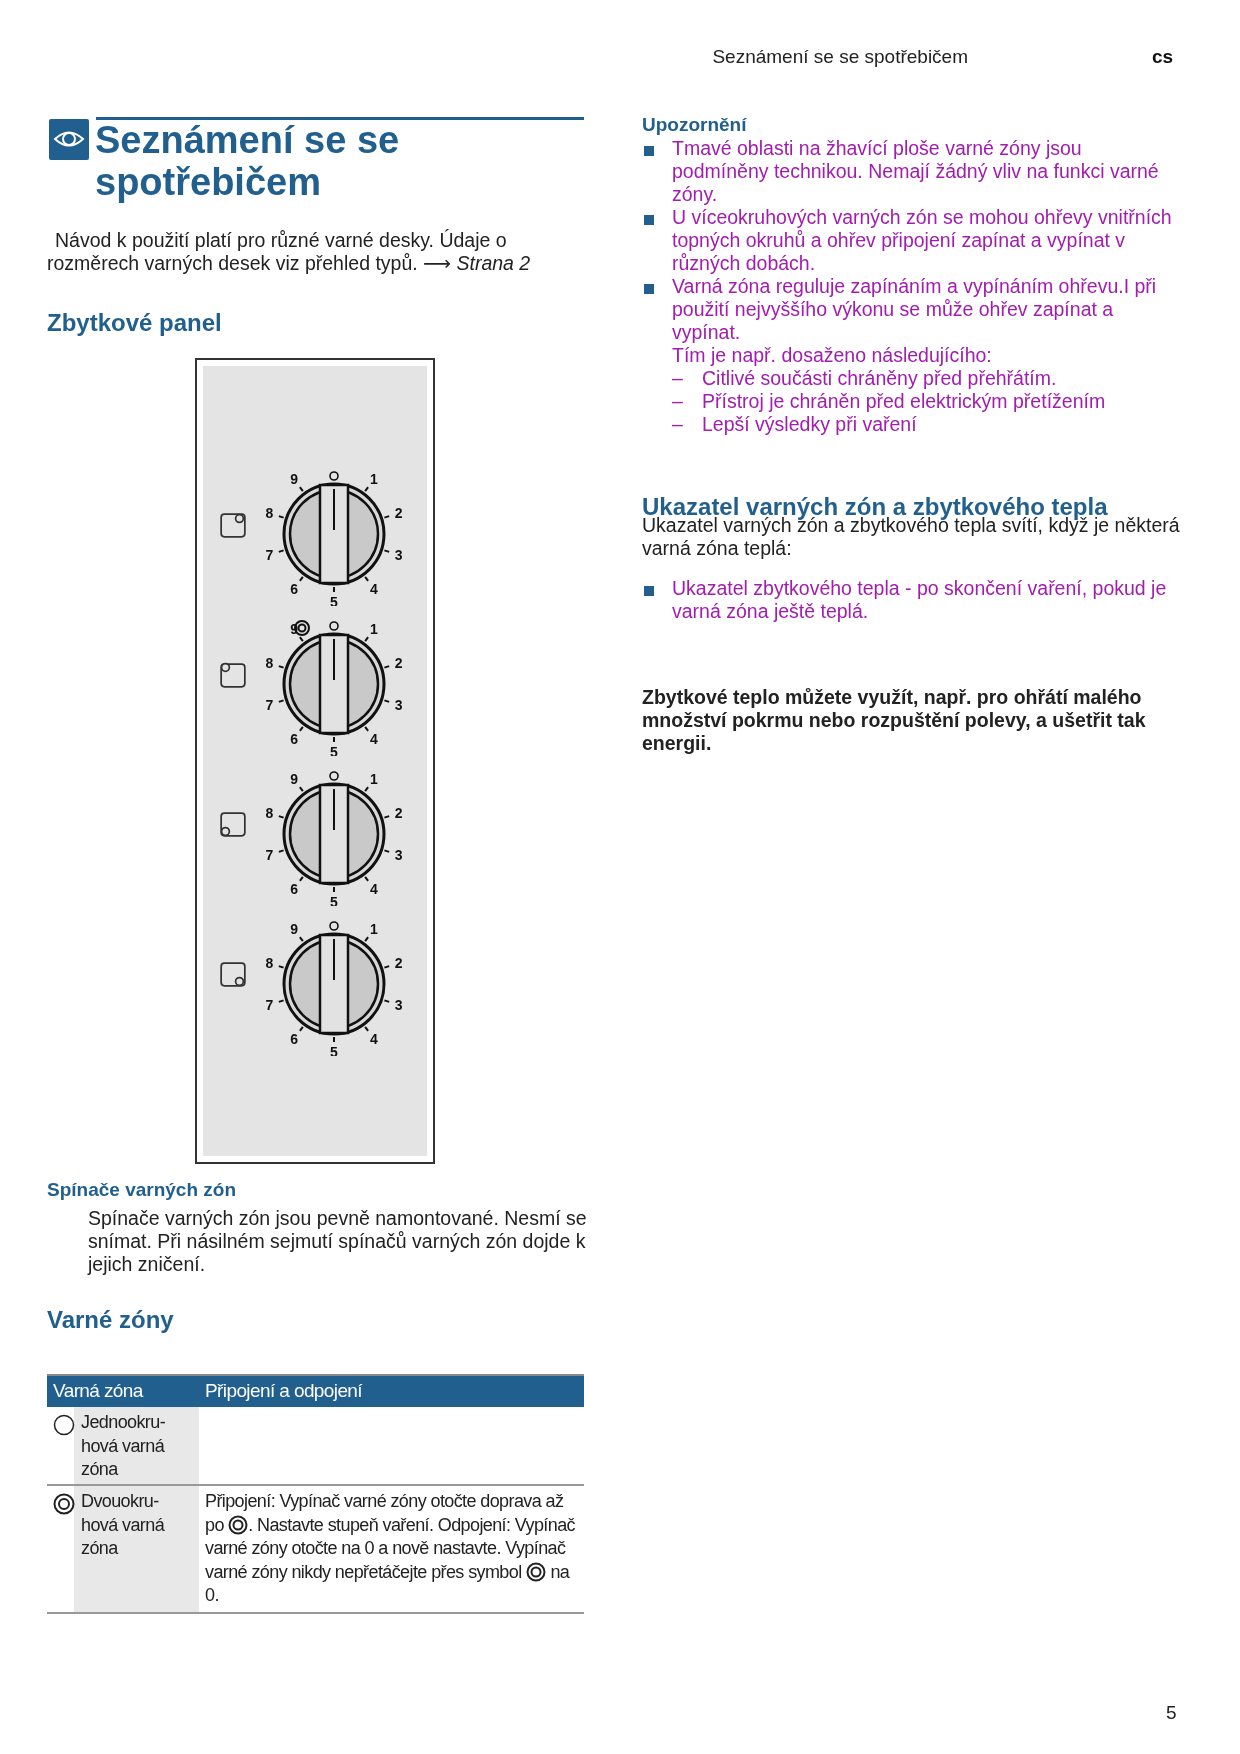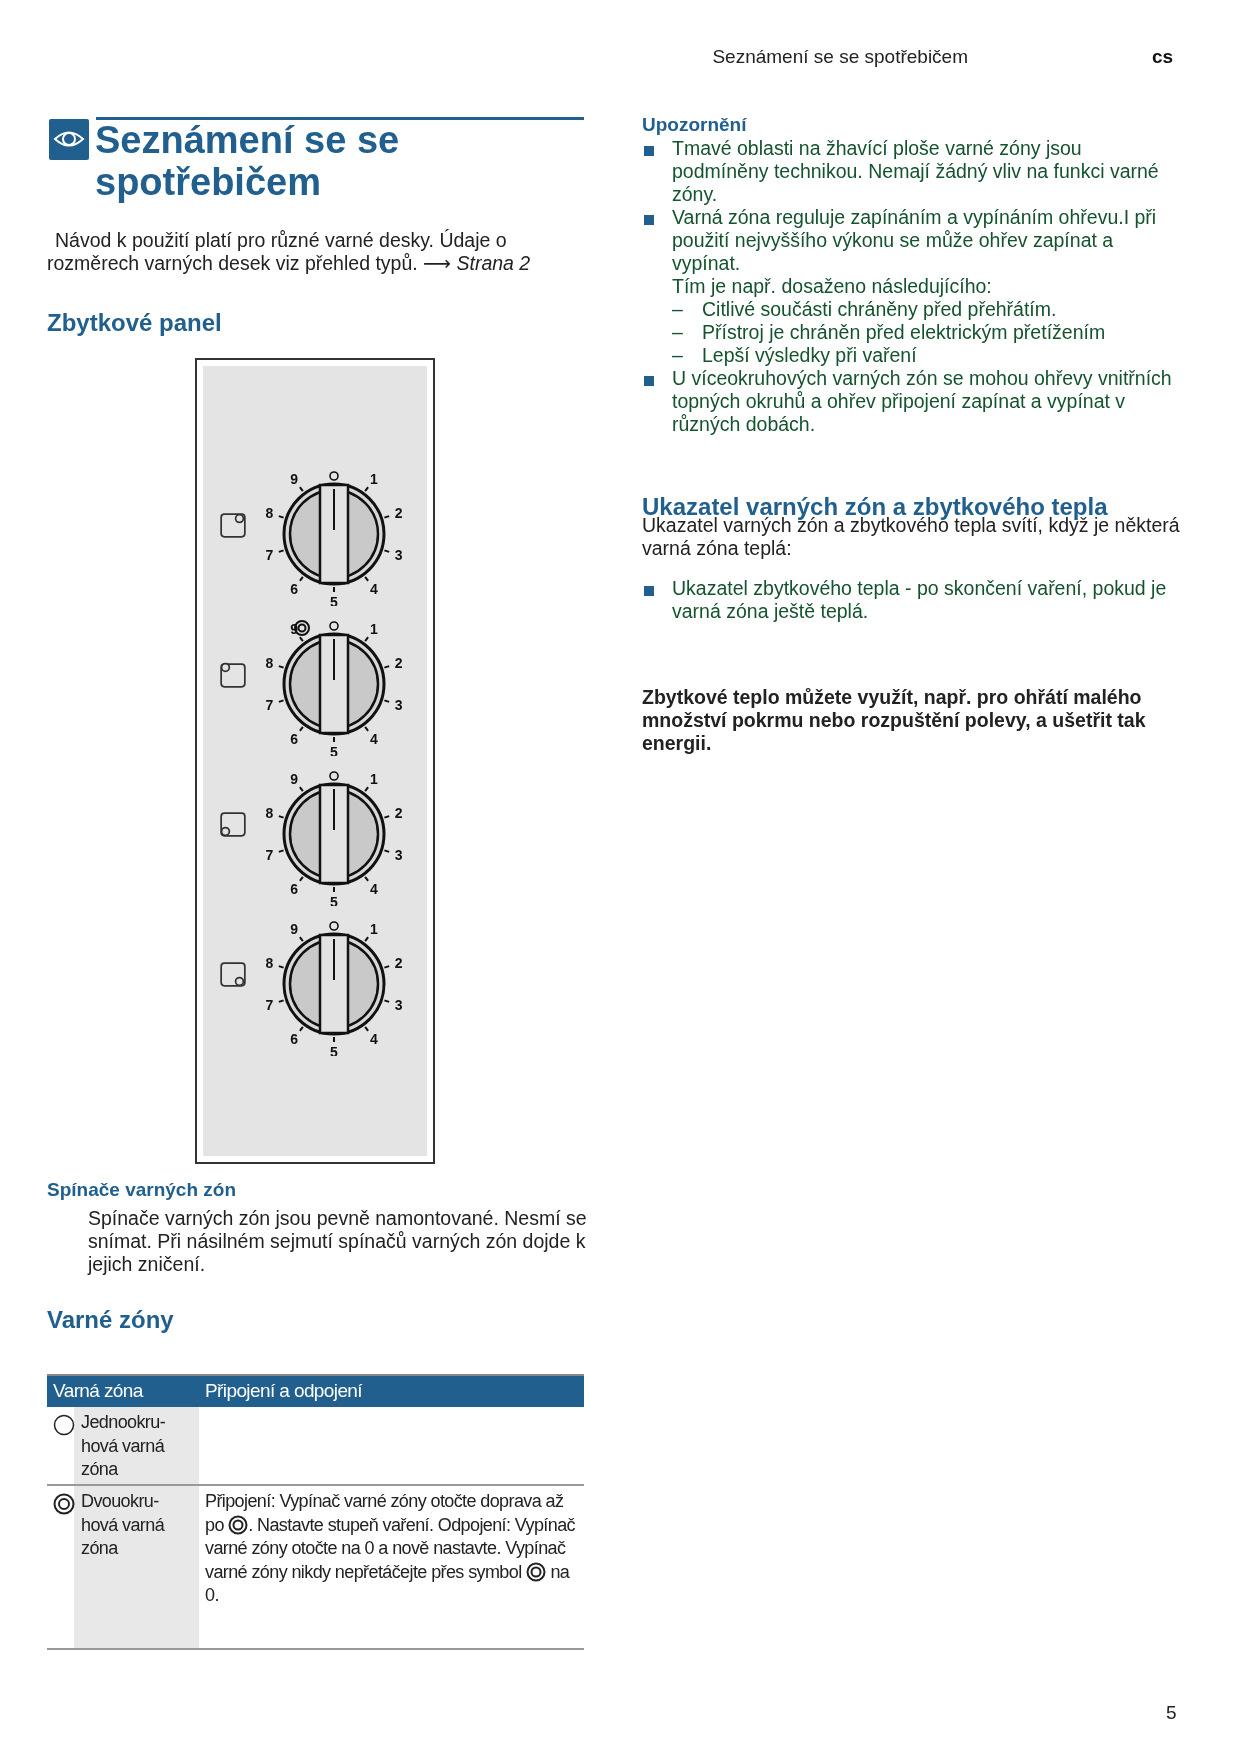--- a/index.html
+++ b/index.html
@@ -25,36 +25,36 @@
   .panel { position: absolute; left: 195px; top: 358px; width: 240px; height: 806px; border: 2px solid #333; background: #fff; }
   .panel-inner { position: absolute; left: 6px; top: 6px; right: 6px; bottom: 6px; background: #e4e4e4; }
 
   .knob-row { position: absolute; left: 0; width: 226px; height: 150px; }
   .zone-icon { position: absolute; left: 16px; width: 26px; height: 26px; }
   .knob { position: absolute; left: 56px; width: 150px; height: 150px; }
 
   .body-text { position: absolute; font-size: 19.5px; line-height: 23px; color: #222; }
 
   ul.bullets { list-style: none; position: absolute; }
-  ul.bullets > li { position: relative; padding-left: 30px; font-size: 19.5px; line-height: 23px; color: #14532d; }
+  ul.bullets > li { position: relative; padding-left: 30px; font-size: 19.5px; line-height: 23px; color: #a21caf; }
   ul.bullets > li::before { content: ""; position: absolute; left: 2px; top: 9px; width: 10px; height: 10px; background: #215f8e; }
   ul.dashes { list-style: none; }
   ul.dashes li { position: relative; padding-left: 30px; font-size: 19.5px; line-height: 23px; }
   ul.dashes li::before { content: "–"; position: absolute; left: 0; top: 0; }
 
   table.zones { position: absolute; left: 47px; top: 1374px; width: 537px; border-collapse: collapse; font-family: "Liberation Sans", sans-serif; font-size: 18px; letter-spacing: -0.6px; color: #222; }
   table.zones th { background: #215f8e; color: #fff; text-align: left; font-weight: normal; font-size: 19px; padding: 3px 6px 4px 6px; height: 32px; border-top: 2px solid #888; }
   table.zones th:first-child { width: 152px; }
   table.zones td { vertical-align: top; padding: 4px 6px 2px 6px; line-height: 23.5px; }
   table.zones td.zone-cell { position: relative; padding-left: 0; }
   table.zones td.zone-cell .shade { position: absolute; left: 27px; top: 0; right: 0; bottom: 0; background: #e8e8e8; z-index: 0; }
   table.zones td.zone-cell .zone-icon-cell { position: absolute; left: 6px; top: 7px; z-index: 1; }
   table.zones td.zone-cell .zone-label { position: relative; z-index: 1; padding-left: 34px; display: block; }
   table.zones tr.row1 td { height: 78px; }
-  table.zones tr.row2 td { border-top: 2px solid #999; height: 164px; }
+  table.zones tr.row2 td { border-top: 2px solid #999; height: 128px; }
   table.zones tr.row2 { border-bottom: 2px solid #999; }
   .inline-dbl { display: inline-block; width: 20px; height: 20px; vertical-align: -4px; }
 
   .page-number { position: absolute; left: 1166px; top: 1702px; font-size: 19px; color: #222; }
 </style>
 </head>
 <body>
 
 <div class="running-header">
   <span class="title">Seznámení se se spotřebičem</span>
@@ -257,30 +257,30 @@
               <circle cx="10" cy="10" r="4.5" fill="none" stroke="#222" stroke-width="2"></circle>
             </svg></span><span> na 0.</span>
       </td>
     </tr>
   </tbody>
 </table>
 
 <div class="h3" style="left:642px; top:114px;">Upozornění</div>
 <ul class="bullets" style="left:642px; top:137px; width:540px;">
   <li><span>Tmavé oblasti na žhavící ploše varné zóny jsou podmíněny technikou. Nemají žádný vliv na funkci varné zóny.</span></li>
+  <li><span>U víceokruhových varných zón se mohou ohřevy vnitřních topných okruhů a ohřev připojení zapínat a vypínat v různých dobách.</span></li>
   <li>
     <span>Varná zóna reguluje zapínáním a vypínáním ohřevu.I při použití nejvyššího výkonu se může ohřev zapínat a vypínat.</span><br>
     <span>Tím je např. dosaženo následujícího:</span>
     <ul class="dashes">
       <li>Citlivé součásti chráněny před přehřátím.</li>
       <li>Přístroj je chráněn před elektrickým přetížením</li>
       <li>Lepší výsledky při vaření</li>
     </ul>
   </li>
-  <li><span>U víceokruhových varných zón se mohou ohřevy vnitřních topných okruhů a ohřev připojení zapínat a vypínat v různých dobách.</span></li>
 </ul>
 
 <div class="h2" style="left:642px; top:493px; font-size:24px;">Ukazatel varných zón a zbytkového tepla</div>
 <div class="body-text" style="left:642px; top:514px; width:540px;">Ukazatel varných zón a zbytkového tepla svítí, když je některá varná zóna teplá:</div>
 <ul class="bullets" style="left:642px; top:577px; width:540px;">
   <li>Ukazatel zbytkového tepla - po skončení vaření, pokud je varná zóna ještě teplá.</li>
 </ul>
 <div class="body-text" style="left:642px; top:686px; width:540px;font-weight:bold;">Zbytkové teplo můžete využít, např. pro ohřátí malého množství pokrmu nebo rozpuštění polevy, a ušetřit tak energii.</div>
 
 <div class="page-number">5</div>

